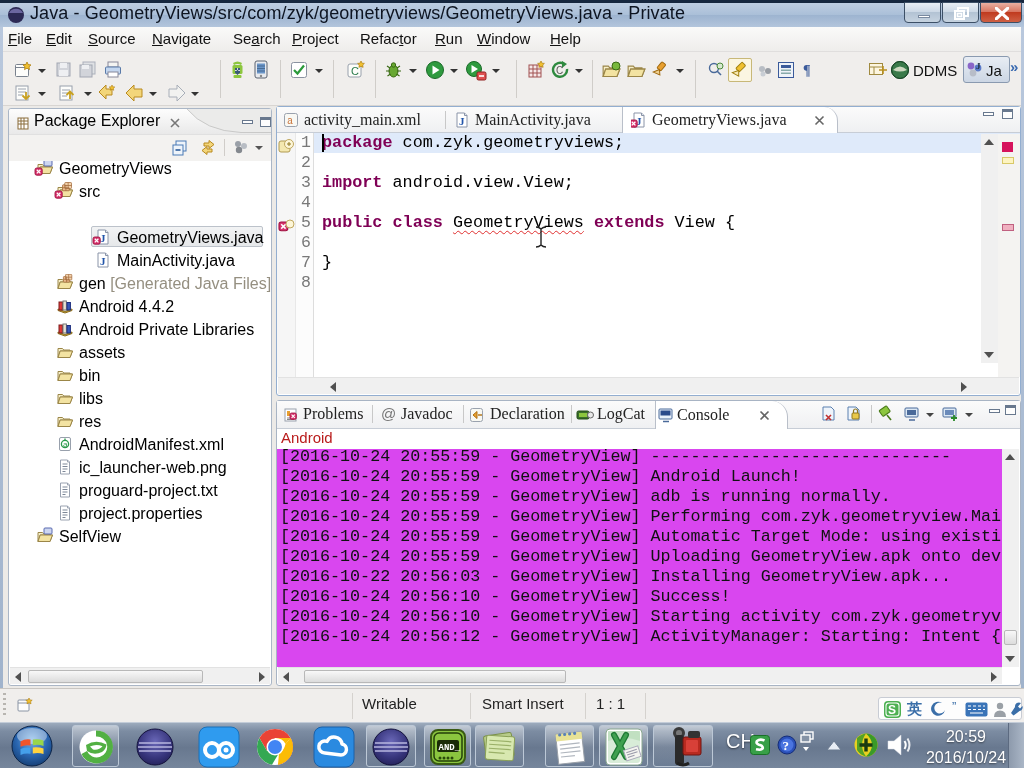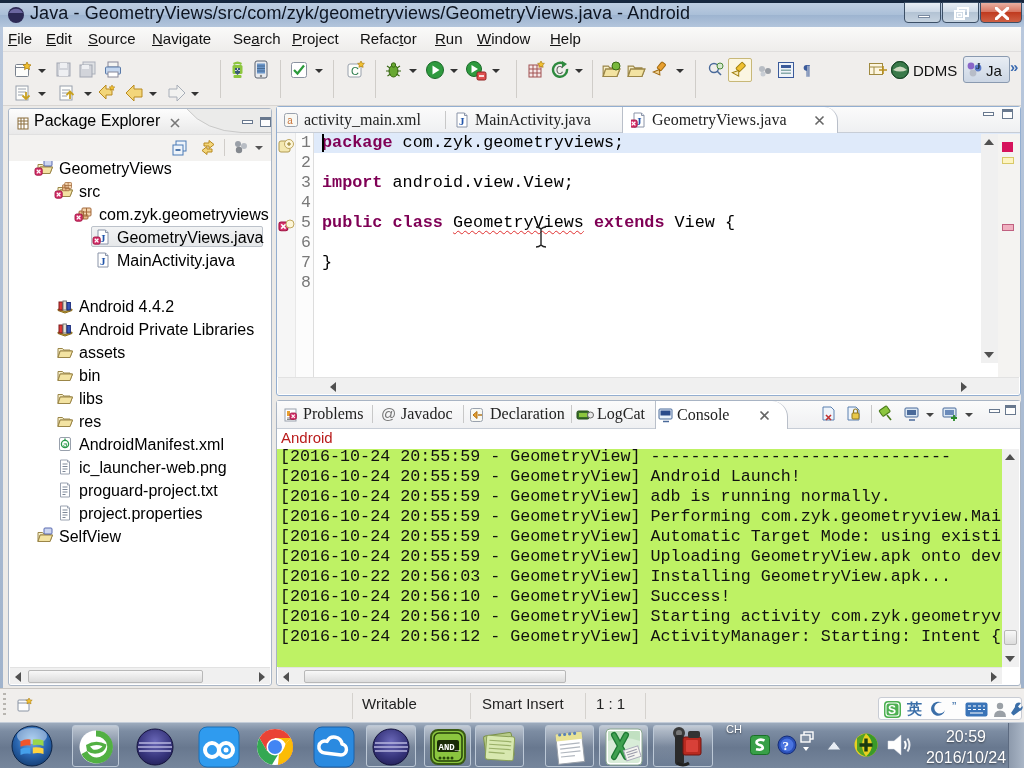--- a/index.html
+++ b/index.html
@@ -68,21 +68,21 @@
   font-family:"Liberation Mono", monospace; font-size:16.5px; color:#787878; text-align:right; }
 .ln { position:absolute; right:2px; height:20px; line-height:20px; }
 .cl { position:absolute; left:45px; right:0; height:20px; line-height:20px;
   font-family:"Liberation Mono", monospace; font-size:16.8px; color:#000; white-space:pre; }
 .kw { color:#7f0055; font-weight:bold; }
 #curline { position:absolute; left:37px; right:0; top:26px; height:20px; background:#dfeafa; }
 .squig { text-decoration:underline wavy #e03030 1px; text-underline-offset:3px; }
 
 #console { left:276px; top:400px; width:745px; height:286px; border:1px solid #a8b4c4; }
 #con-label { position:absolute; left:4px; top:28px; font-size:15px; color:#b91c1c; }
-#con-body { position:absolute; left:0; top:48px; right:17px; bottom:18px; background:#bef264; overflow:hidden;padding-left:47px; }
+#con-body { position:absolute; left:0; top:48px; right:17px; bottom:18px; background:#d946ef; overflow:hidden;padding-left:47px; }
 .conline, .conline2 { position:absolute; left:3px; height:20px; line-height:20px;
   font-family:"Liberation Mono", monospace; font-size:16.7px; color:#111; white-space:pre; }
 
 #statusbar { left:0; top:688px; width:1024px; height:34px; background:#f0eeec;
   border-top:1px solid #c9c6c2; font-size:15px; color:#222; }
 .st-sep { position:absolute; top:4px; width:1px; height:26px; background:#d5d2ce; }
 
 #taskbar { left:0; top:722px; width:1024px; height:46px;
   background:linear-gradient(#9dabbd 0%, #7c8ca2 18%, #68788f 55%, #76869c 100%);
   border-top:1px solid #c3ccd8; }
@@ -130,21 +130,21 @@
       </g>
 <g id="g-androidfile">
         <rect x="2.5" y="1.5" width="11" height="13" rx="1.5" fill="#fff" stroke="#98a0ac"></rect>
         <circle cx="8" cy="8" r="3.6" fill="none" stroke="#2a9a4a" stroke-width="1.3"></circle>
         <path d="M8 4.4 L8 2.6" stroke="#2a9a4a" stroke-width="1.3"></path>
         <text x="6" y="11" font-size="8" fill="#2a9a4a" font-family="Liberation Sans">a</text>
       </g>
 </defs>
 </svg>
 <div id="titlebar" class="abs"></div>
-<div id="title-text" class="abs">Java - GeometryViews/src/com/zyk/geometryviews/GeometryViews.java - Android</div>
+<div id="title-text" class="abs">Java - GeometryViews/src/com/zyk/geometryviews/GeometryViews.java - Private</div>
 <svg class="abs" style="left:7px;top:6px" width="18" height="18" viewBox="0 0 18 18">
   <circle cx="9" cy="9" r="8" fill="#2c2a55"></circle>
   <path d="M2 7 A8 8 0 0 1 16 7" fill="#6b67a0"></path>
 </svg>
 <div id="btn-min" class="abs winbtn">
     <div class="abs" style="left:13px;top:12px;width:12px;height:3px;background:#fff;border:1px solid #7a8aa0"></div>
   </div>
 <div id="btn-max" class="abs winbtn">
   <svg class="abs" style="left:11px;top:4px" width="15" height="13" viewBox="0 0 15 13">
     <rect x="4" y="1" width="10" height="8" fill="none" stroke="#fff" stroke-width="2"></rect>
@@ -378,31 +378,31 @@
     <div class="trow" style="left:28px;top:-4px"><span class="ticn" id="i-proj1"><svg width="22" height="18" viewBox="-3 -1 22 18" style="position:absolute;left:-3px;top:-1px">
             <use href="#g-folder"></use>
             <rect x="7" y="0" width="8" height="6" rx="1" fill="#cdd6f0" stroke="#5a6ab0"></rect>
             <use href="#g-err" transform="translate(-2,8) scale(0.9)"></use>
           </svg></span><span class="lbl">GeometryViews</span></div>
     <div class="trow" style="left:48px;top:19px"><span class="ticn" id="i-src"><svg width="22" height="18" viewBox="-3 -1 22 18" style="position:absolute;left:-3px;top:-1px">
             <use href="#g-folder"></use>
             <use href="#g-pkg" transform="translate(4,-2) scale(0.75)"></use>
             <use href="#g-err" transform="translate(-2,8) scale(0.9)"></use>
           </svg></span><span class="lbl">src</span></div>
-    <div class="trow" style="left:68px;top:42px"><span class="ticn" id="i-pkgic"><svg width="22" height="18" viewBox="-3 -1 22 18" style="position:absolute;left:-3px;top:-1px">
-            <use href="#g-pkg"></use>
-            <use href="#g-err" transform="translate(-2,8) scale(0.9)"></use>
-          </svg></span><span class="lbl">com.zyk.geometryviews</span></div>
     <div class="trow" style="left:86px;top:65px"><span style="position:absolute;left:-4px;top:0;width:172px;height:21px;background:linear-gradient(#f2f3f4,#e6e8ea);border:1px solid #bcc2ca;border-radius:2px"></span><span class="ticn" id="i-javae"><svg width="22" height="18" viewBox="-3 -1 22 18" style="position:absolute;left:-3px;top:-1px">
             <use href="#g-jpage"></use>
             <use href="#g-err" transform="translate(-2,8) scale(0.9)"></use>
           </svg></span><span class="lbl" style="position:relative">GeometryViews.java</span></div>
     <div class="trow" style="left:86px;top:88px"><span class="ticn" id="i-java"><svg width="22" height="18" viewBox="-3 -1 22 18" style="position:absolute;left:-3px;top:-1px">
             <use href="#g-jpage"></use>
           </svg></span><span class="lbl">MainActivity.java</span></div>
+    <div class="trow" style="left:48px;top:111px"><span class="ticn" id="i-gen"><svg width="22" height="18" viewBox="-3 -1 22 18" style="position:absolute;left:-3px;top:-1px">
+            <use href="#g-folder"></use>
+            <use href="#g-pkg" transform="translate(5,-2) scale(0.7)"></use>
+          </svg></span><span class="lbl">gen <span class="grey">[Generated Java Files]</span></span></div>
     <div class="trow" style="left:48px;top:134px"><span class="ticn" id="i-lib1"><svg width="22" height="18" viewBox="-3 -1 22 18" style="position:absolute;left:-3px;top:-1px">
             <use href="#g-lib"></use>
           </svg></span><span class="lbl">Android 4.4.2</span></div>
     <div class="trow" style="left:48px;top:157px"><span class="ticn" id="i-lib2"><svg width="22" height="18" viewBox="-3 -1 22 18" style="position:absolute;left:-3px;top:-1px">
             <use href="#g-lib"></use>
           </svg></span><span class="lbl">Android Private Libraries</span></div>
     <div class="trow" style="left:48px;top:180px"><span class="ticn" id="i-fold1"><svg width="22" height="18" viewBox="-3 -1 22 18" style="position:absolute;left:-3px;top:-1px">
             <use href="#g-folder"></use>
           </svg></span><span class="lbl">assets</span></div>
     <div class="trow" style="left:48px;top:203px"><span class="ticn" id="i-fold2"><svg width="22" height="18" viewBox="-3 -1 22 18" style="position:absolute;left:-3px;top:-1px">
@@ -774,21 +774,21 @@
   <svg class="abs" style="left:663px;top:2px" width="44" height="44" viewBox="0 0 44 44">
       <circle cx="16" cy="8" r="6" fill="#3a3a3a"></circle>
       <circle cx="16" cy="8" r="3" fill="#777"></circle>
       <rect x="12" y="10" width="9" height="30" rx="3" fill="#2a2a2a"></rect>
       <rect x="20" y="12" width="18" height="18" rx="2" fill="#b82a20" stroke="#701410"></rect>
       <rect x="23" y="15" width="12" height="12" rx="1" fill="#d84038"></rect>
       <rect x="25" y="6" width="12" height="7" rx="2" fill="#333"></rect>
       <path d="M14 38 Q20 42 26 38" stroke="#222" stroke-width="3" fill="none"></path>
     </svg>
 
-  <div class="abs" style="left:726px;top:0;font-size:11px;color:#fff;text-shadow:0 1px 2px rgba(0,0,0,.55)">CH</div>
+  <div class="abs" style="left:726px;top:7px;font-size:20px;color:#fff;text-shadow:0 1px 2px rgba(0,0,0,.55)">CH</div>
   <svg class="abs" style="left:750px;top:12px" width="20" height="20" viewBox="0 0 20 20">
       <rect x="0.5" y="0.5" width="19" height="19" rx="3" fill="#38a048" stroke="#1a7028"></rect>
       <path d="M14.5 5.5 Q10 3.5 7 6 Q5.5 8.5 9 9.8 Q13 10.8 12.8 13 Q12 15.5 6 14.2" fill="none" stroke="#fff" stroke-width="2.6"></path>
     </svg>
   <svg class="abs" style="left:777px;top:12px" width="20" height="20" viewBox="0 0 20 20">
       <circle cx="10" cy="10" r="9" fill="#2a50b8" stroke="#142c78"></circle>
       <circle cx="10" cy="10" r="6.5" fill="#4a74e0"></circle>
       <text x="5.5" y="14.5" font-size="13" font-weight="bold" fill="#fff" font-family="Liberation Serif">?</text>
     </svg>
   <svg class="abs" style="left:800px;top:8px" width="14" height="14" viewBox="0 0 14 14">

